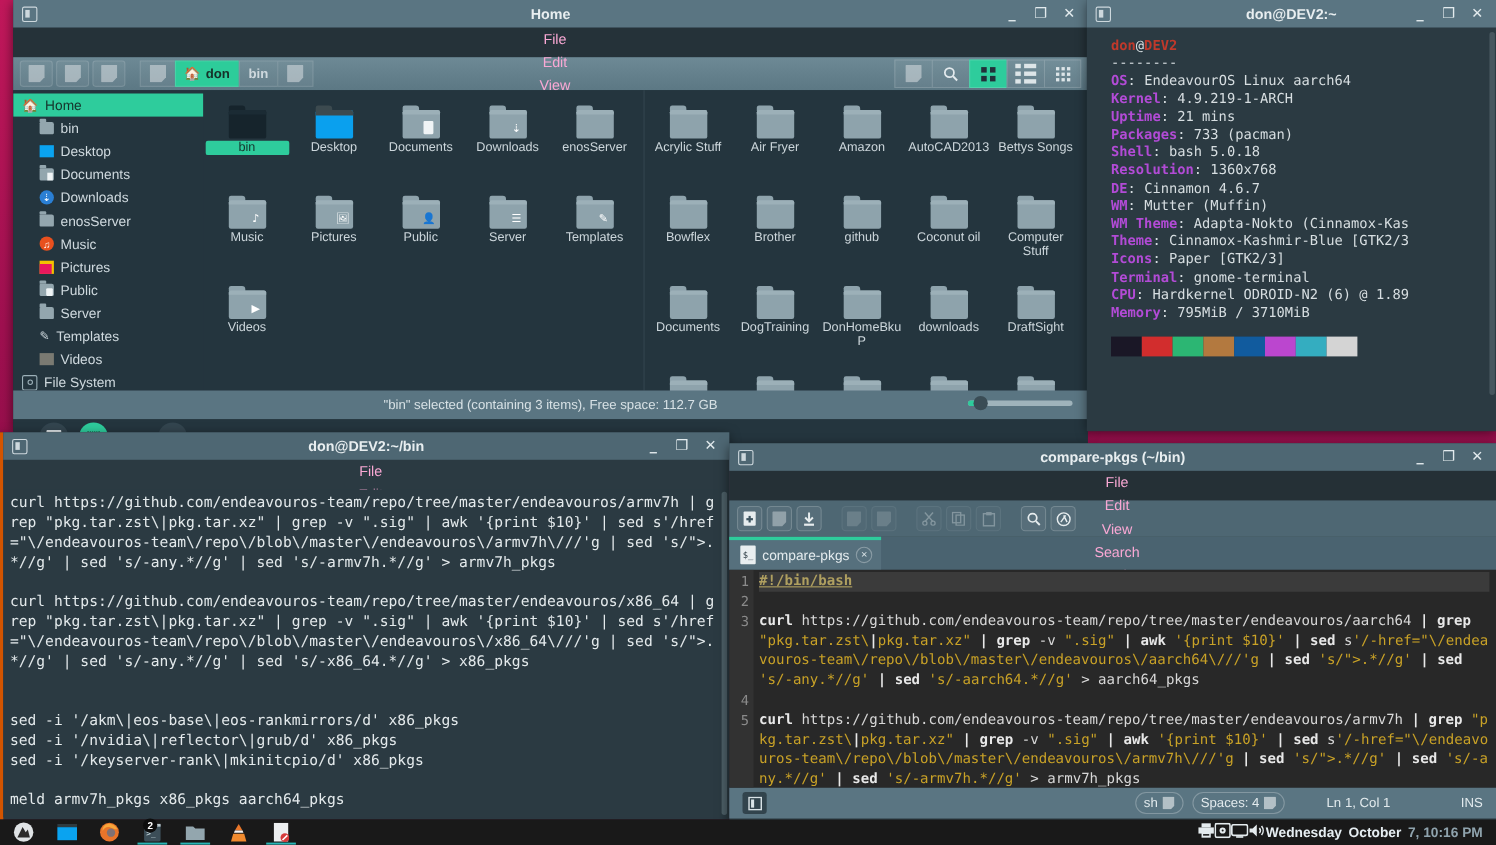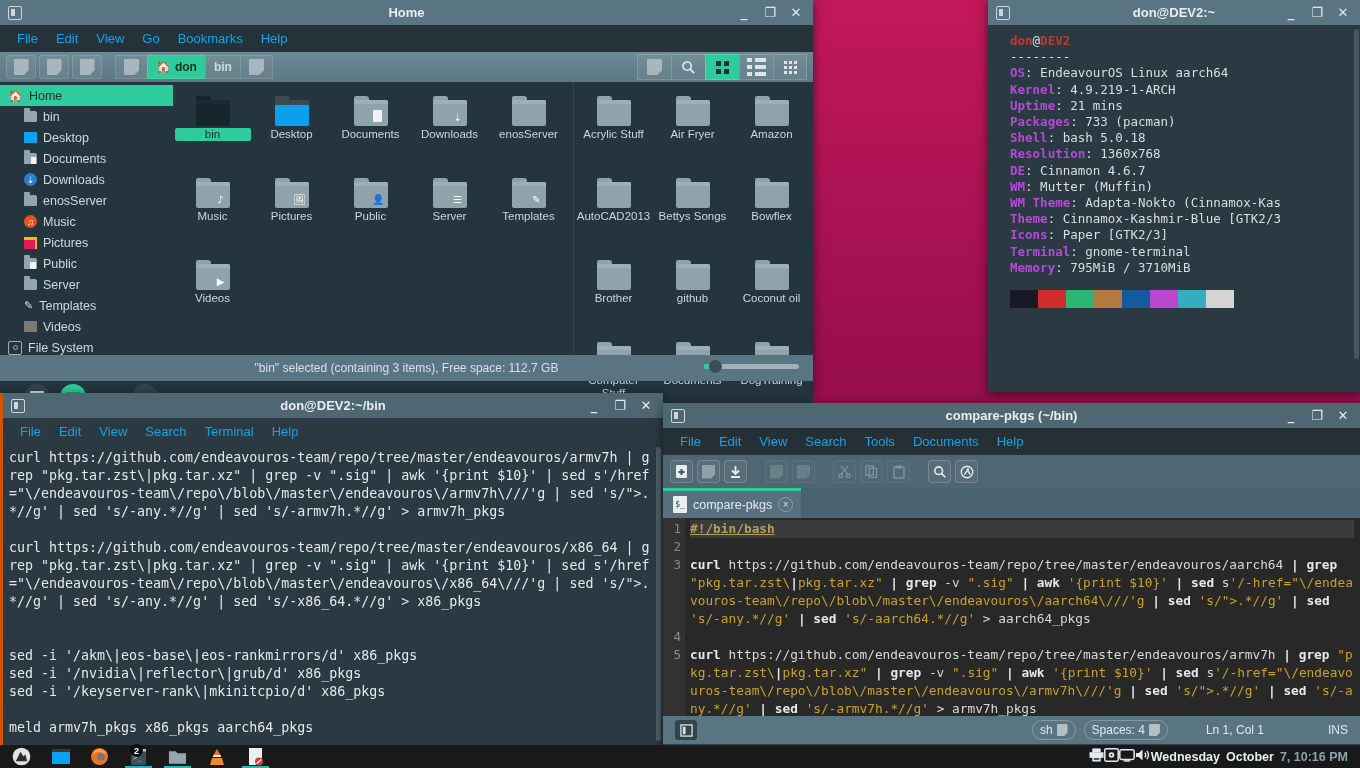--- a/index.html
+++ b/index.html
@@ -27,25 +27,25 @@
     border:1.6px solid #cdd8dd; border-radius:2px; position:relative; flex:none;
   }
   .tb-icon:after{content:"";position:absolute;left:2px;top:2px;width:4px;height:7px;background:#cdd8dd;}
   .tb-title { position:absolute; left:0; right:0; text-align:center; pointer-events:none; }
   .tb-btns { margin-left:auto; display:flex; gap:0; padding-right:4px; z-index:2;}
   .tb-btns div {
     width:26px;height:25px;display:flex;align-items:center;justify-content:center;
     color:#e3ebee; font-size:13px; font-family:"DejaVu Sans",sans-serif;
   }
   .menubar { height:27px; display:flex; align-items:center; padding-left:8px;
-             background:#2b3a42; color:#0ea5e9; font-size:13px; }
+             background:#2b3a42; color:#f9a8d4; font-size:13px;flex-direction:column; }
   .menubar span { padding:3px 9px; }
 
   
-  #home { left:0; top:0; width:813px; height:392px; background:#24353e; }
+  #home { left:12px; top:0; width:977px; height:392px; background:#24353e; }
   #home .titlebar { background:#5a7582; }
   #home .menubar { background:#253239; }
   .fm-toolbar {
     height:30px; background:linear-gradient(180deg,#6d8995,#5c7884);
     display:flex; align-items:center; padding:0 6px; gap:3px;
   }
   .tbtn {
     width:30px;height:24px;border:1px solid rgba(255,255,255,.13);
     border-radius:3px; display:flex;align-items:center;justify-content:center;
     background:rgba(255,255,255,.05);
@@ -565,20 +565,21 @@
         <div><span class="nf-k">Uptime</span><span>: 21 mins</span></div>
         <div><span class="nf-k">Packages</span><span>: 733 (pacman)</span></div>
         <div><span class="nf-k">Shell</span><span>: bash 5.0.18</span></div>
         <div><span class="nf-k">Resolution</span><span>: 1360x768</span></div>
         <div><span class="nf-k">DE</span><span>: Cinnamon 4.6.7</span></div>
         <div><span class="nf-k">WM</span><span>: Mutter (Muffin)</span></div>
         <div><span class="nf-k">WM Theme</span><span>: Adapta-Nokto (Cinnamox-Kas</span></div>
         <div><span class="nf-k">Theme</span><span>: Cinnamox-Kashmir-Blue [GTK2/3</span></div>
         <div><span class="nf-k">Icons</span><span>: Paper [GTK2/3]</span></div>
         <div><span class="nf-k">Terminal</span><span>: gnome-terminal</span></div>
+        <div><span class="nf-k">CPU</span><span>: Hardkernel ODROID-N2 (6) @ 1.89</span></div>
         <div><span class="nf-k">Memory</span><span>: 795MiB / 3710MiB</span></div>
       </div>
     <div class="swatches" id="neofetch-swatches">
         <i style="background: rgb(26, 23, 38);"></i>
         <i style="background: rgb(210, 45, 45);"></i>
         <i style="background: rgb(44, 182, 115);"></i>
         <i style="background: rgb(179, 121, 63);"></i>
         <i style="background: rgb(17, 91, 158);"></i>
         <i style="background: rgb(187, 70, 207);"></i>
         <i style="background: rgb(52, 173, 192);"></i>

